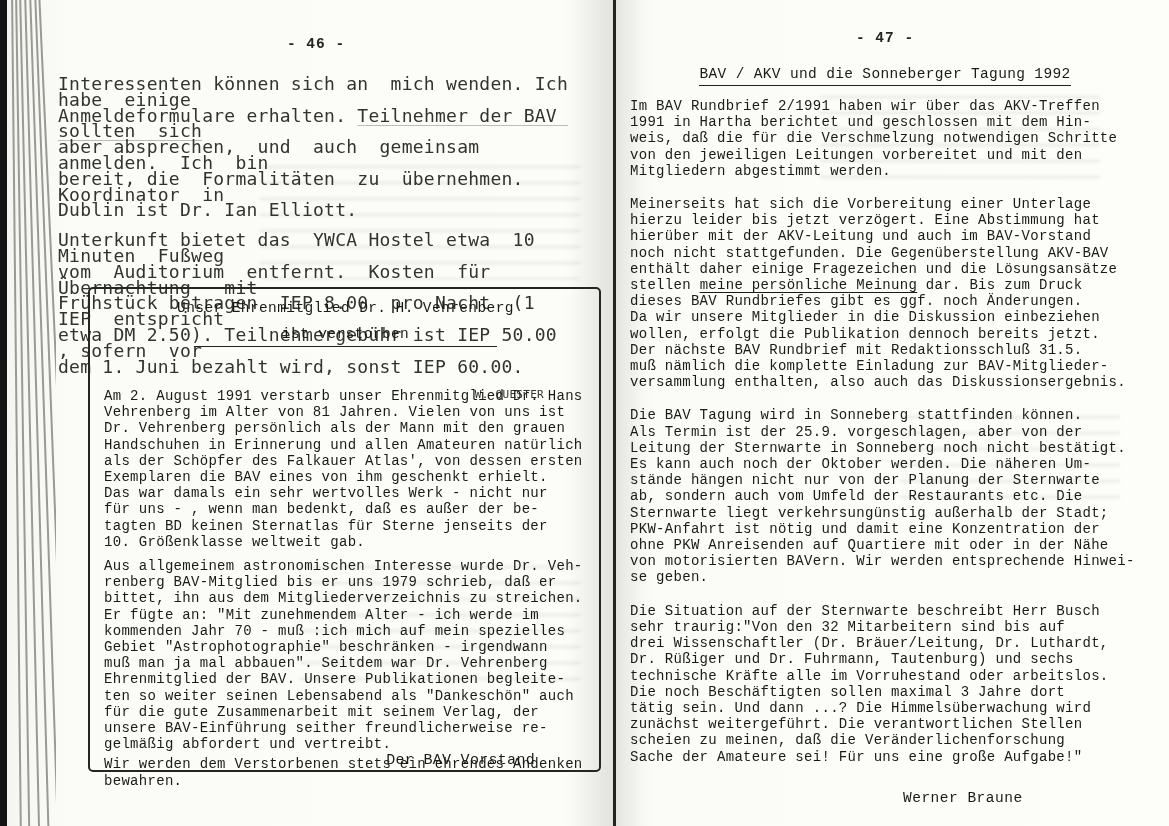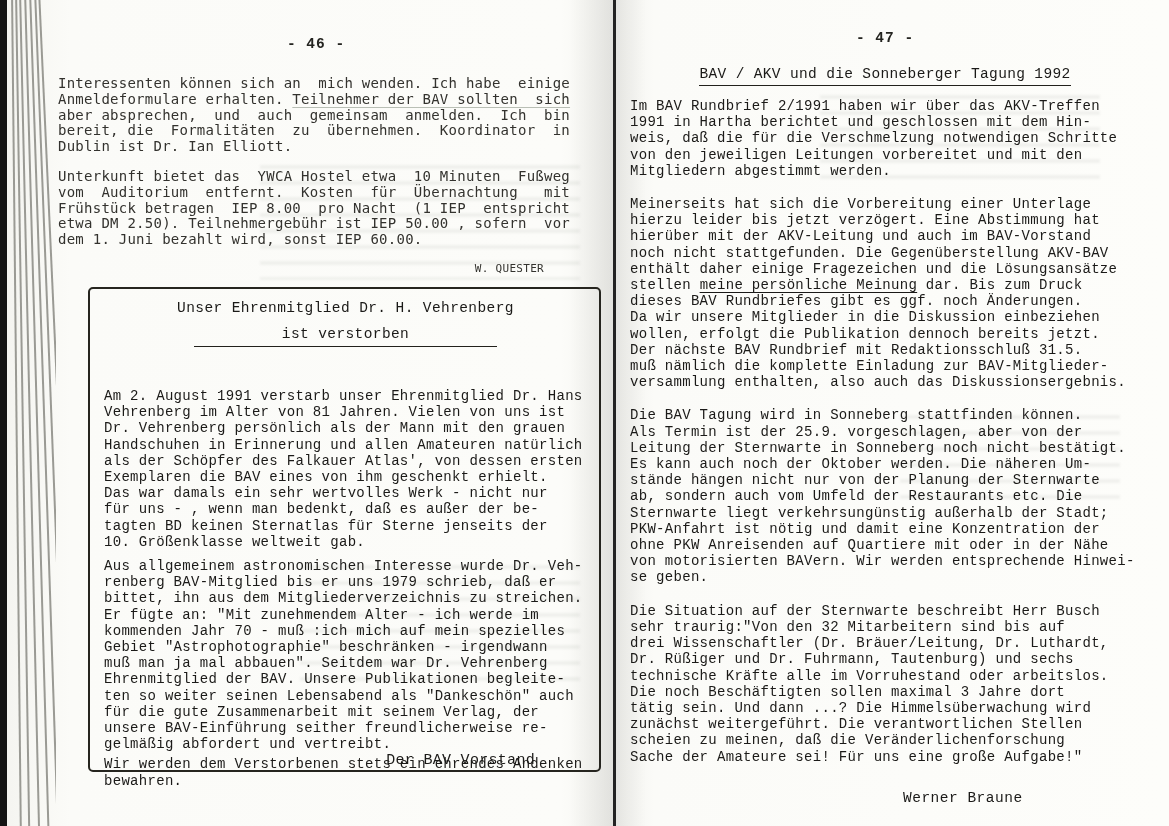--- a/index.html
+++ b/index.html
@@ -16,21 +16,21 @@
   
   .binding{position:absolute;left:0;top:0;width:56px;height:826px;overflow:hidden;}
   .binding .spine{position:absolute;left:0;top:0;width:7px;height:826px;background:#141414;}
   .binding .edge{position:absolute;top:-10px;width:1.5px;height:860px;background:#9a9a94;transform-origin:top center;}
   
   .gutter{position:absolute;left:613px;top:0;width:3px;height:826px;background:#232323;}
   .gutter-shade-l{position:absolute;left:570px;top:0;width:43px;height:826px;background:linear-gradient(90deg,rgba(0,0,0,0) 0%,rgba(0,0,0,0.07) 100%);}
   .gutter-shade-r{position:absolute;left:616px;top:0;width:30px;height:826px;background:linear-gradient(90deg,rgba(0,0,0,0.06) 0%,rgba(0,0,0,0) 100%);}
   
   .tw{white-space:pre-wrap;color:#22211e;margin-top:41px;}
-  .sansTw{font-family:"DejaVu Sans Mono",monospace;font-size:14px;line-height:15.8px;letter-spacing:0.25px;color:#33322e;}
+  .sansTw{font-family:"DejaVu Sans Mono",monospace;font-size:18px;line-height:15.8px;letter-spacing:0.25px;color:#33322e;}
   .serifTw{font-family:"Liberation Mono",monospace;font-size:14px;line-height:16.2px;letter-spacing:0.3px;color:#1b1a18;}
   .pageno{text-align:center;font-family:"Liberation Mono",monospace;font-size:14.5px;font-weight:bold;letter-spacing:1px;color:#242420;}
   
   .page-left{position:absolute;left:58px;top:36px;width:516px;}
   .page-left .para1{margin-top:24px;}
   .page-left .para2{margin-top:14px;}
   .ghost-underline{text-decoration:underline;text-decoration-color:rgba(130,140,125,0.55);text-decoration-thickness:1px;text-underline-offset:3px;}
   .sig-quester{margin-top:14px;text-align:right;padding-right:30px;font-family:"DejaVu Sans Mono",monospace;font-size:11px;letter-spacing:0.3px;color:#33322e;}
   
   .obit-box{

